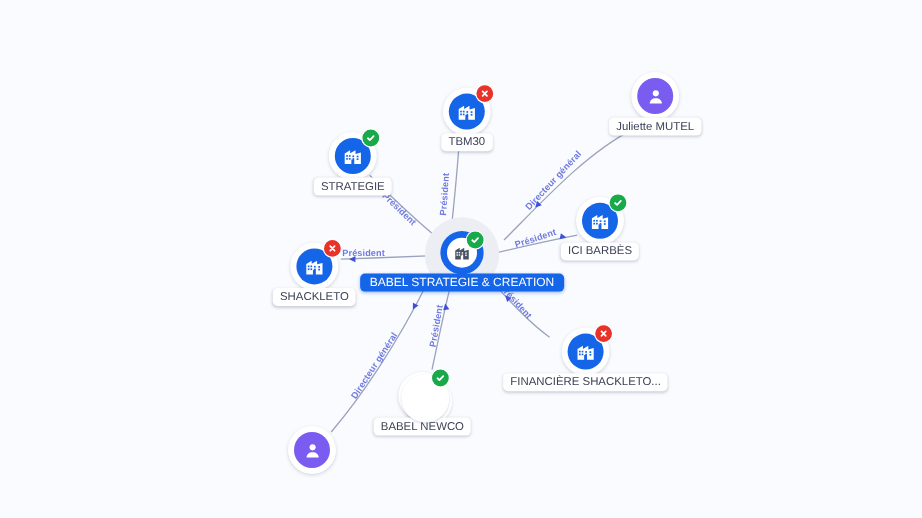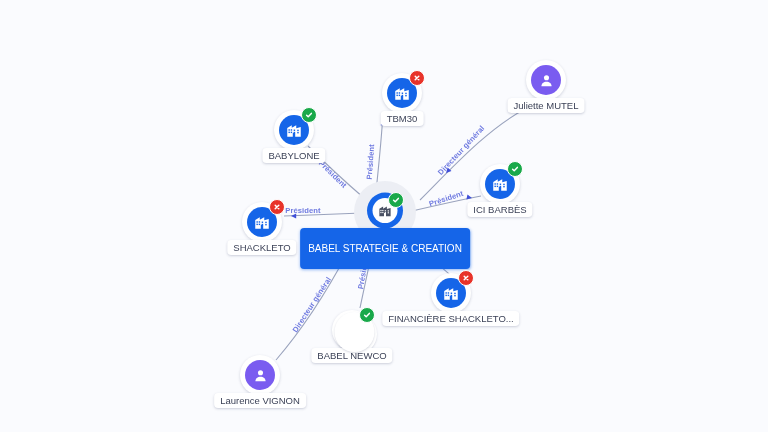--- a/index.html
+++ b/index.html
@@ -88,21 +88,21 @@
   
   .node-label{
     position:absolute;left:50%;transform:translateX(-50%);
     top:40px;white-space:nowrap;
     background:#ffffff;border-radius:4px;
     padding:2px 6px;font-size:9.5px;color:#3c4257;
     box-shadow:0 1px 2.5px rgba(40,50,90,.22);
   }
   .node-label.primary{
     background:#1565e8;color:#ffffff;font-size:10px;
-    font-weight:400;padding:15px 8px;
+    font-weight:400;padding:2px 8px;
     box-shadow:0 1px 3px rgba(21,101,232,.45);
     top:38px;
   }
 </style>
 </head>
 <body style="background: rgb(250, 251, 254);">
 
 <div id="graph-root">
   <svg id="graph" viewBox="0 0 768 432" xmlns="http://www.w3.org/2000/svg">
       <path d="M 383 114 C 381 145, 378 172, 376 192" class="edge-path"></path>
@@ -152,21 +152,21 @@
             </div>
           </div>
           <div class="badge ok" style="right: 3px; top: 2px;">
             <svg width="8" height="8" viewBox="0 0 12 12" fill="none" stroke="#ffffff" stroke-width="2.2" stroke-linecap="round" stroke-linejoin="round">
               <path d="M2.4 6.3 L4.8 8.6 L9.5 3.6"></path>
             </svg>
           </div>
           <div class="node-label primary">BABEL STRATEGIE &amp; CREATION</div>
         </div>
       </div>
-      <div class="node co" style="left: 402px; top: 93px; text-decoration: underline;">
+      <div class="node co" style="left: 389px; top: 93px; text-decoration: underline;">
         <div class="node-hit">
           <div class="disc">
             <div class="disc-inner">
               <svg width="18" height="18" viewBox="0 0 24 24" fill="#ffffff">
                 <path d="M3 21V9.2l6-3.6V9l6-3.4v4.1l6-1.6V21h-7.4v-5.2H10.4V21H3z"></path>
                 <rect x="4.6" y="11" width="1.9" height="1.9" fill="#1565e8"></rect>
                 <rect x="7.6" y="11" width="1.9" height="1.9" fill="#1565e8"></rect>
                 <rect x="4.6" y="14.2" width="1.9" height="1.9" fill="#1565e8"></rect>
                 <rect x="7.6" y="14.2" width="1.9" height="1.9" fill="#1565e8"></rect>
                 <rect x="11.6" y="11.4" width="1.9" height="1.9" fill="#1565e8"></rect>
@@ -199,21 +199,21 @@
                 <rect x="16.3" y="11.6" width="2" height="1.9" fill="#1565e8"></rect>
                 <rect x="16.3" y="14.6" width="2" height="1.9" fill="#1565e8"></rect>
               </svg>
             </div>
           </div>
           <div class="badge ok">
             <svg width="8" height="8" viewBox="0 0 12 12" fill="none" stroke="#ffffff" stroke-width="2.2" stroke-linecap="round" stroke-linejoin="round">
               <path d="M2.4 6.3 L4.8 8.6 L9.5 3.6"></path>
             </svg>
           </div>
-          <div class="node-label">BABYLONE</div>
+          <div class="node-label">STRATEGIE</div>
         </div>
       </div>
       <div class="node co" style="left: 262px; top: 222px;">
         <div class="node-hit">
           <div class="disc">
             <div class="disc-inner">
               <svg width="18" height="18" viewBox="0 0 24 24" fill="#ffffff">
                 <path d="M3 21V9.2l6-3.6V9l6-3.4v4.1l6-1.6V21h-7.4v-5.2H10.4V21H3z"></path>
                 <rect x="4.6" y="11" width="1.9" height="1.9" fill="#1565e8"></rect>
                 <rect x="7.6" y="11" width="1.9" height="1.9" fill="#1565e8"></rect>
@@ -252,21 +252,21 @@
             </div>
           </div>
           <div class="badge ok">
             <svg width="8" height="8" viewBox="0 0 12 12" fill="none" stroke="#ffffff" stroke-width="2.2" stroke-linecap="round" stroke-linejoin="round">
               <path d="M2.4 6.3 L4.8 8.6 L9.5 3.6"></path>
             </svg>
           </div>
           <div class="node-label">ICI BARBÈS</div>
         </div>
       </div>
-      <div class="node co" style="left: 451px; top: 293px;">
+      <div class="node co" style="left: 488px; top: 293px;">
         <div class="node-hit">
           <div class="disc">
             <div class="disc-inner">
               <svg width="18" height="18" viewBox="0 0 24 24" fill="#ffffff">
                 <path d="M3 21V9.2l6-3.6V9l6-3.4v4.1l6-1.6V21h-7.4v-5.2H10.4V21H3z"></path>
                 <rect x="4.6" y="11" width="1.9" height="1.9" fill="#1565e8"></rect>
                 <rect x="7.6" y="11" width="1.9" height="1.9" fill="#1565e8"></rect>
                 <rect x="4.6" y="14.2" width="1.9" height="1.9" fill="#1565e8"></rect>
                 <rect x="7.6" y="14.2" width="1.9" height="1.9" fill="#1565e8"></rect>
                 <rect x="11.6" y="11.4" width="1.9" height="1.9" fill="#1565e8"></rect>
@@ -325,17 +325,16 @@
       <div class="node person" style="left: 260px; top: 375px;">
         <div class="node-hit">
           <div class="disc">
             <div class="disc-inner">
               <svg width="17" height="17" viewBox="0 0 24 24" fill="#ffffff">
                 <circle cx="12" cy="8.2" r="3.6"></circle>
                 <path d="M4.8 20.2c0-4 3.2-6.4 7.2-6.4s7.2 2.4 7.2 6.4z"></path>
               </svg>
             </div>
           </div>
-          <div class="node-label">Laurence VIGNON</div>
         </div>
       </div>
     </div>
 </div>
 
 </body></html>

